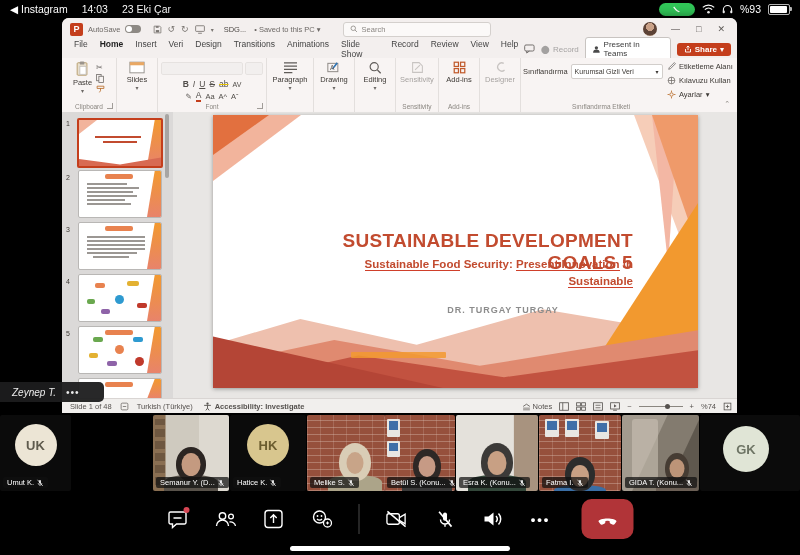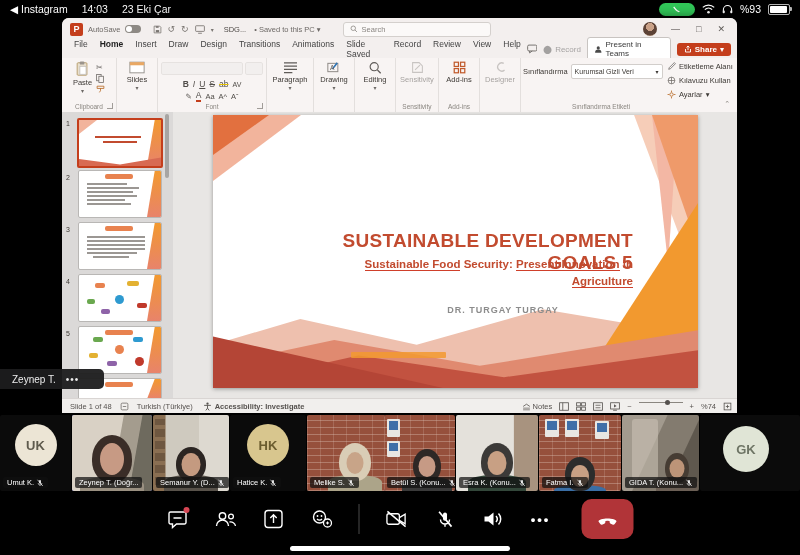--- a/index.html
+++ b/index.html
@@ -71,25 +71,25 @@
   .s-auth{position:absolute;left:160px;top:190px;width:260px;text-align:center;font-size:9px;font-weight:bold;color:#8c8c8c;letter-spacing:1px;}
   
   .m-band{position:absolute;right:0;top:0;width:14px;height:100%;background:linear-gradient(180deg,#f2992f,#e8836b);clip-path:polygon(100% 0,100% 100%,0 100%,55% 0);}
   .m-bot{position:absolute;left:0;bottom:0;width:100%;height:10px;background:#d86a52;clip-path:polygon(0 100%,0 30%,50% 85%,100% 15%,100% 100%);}
   .m-pill{position:absolute;left:26px;top:3px;width:28px;height:5px;background:#e8824f;border-radius:2px;}
   .m-line{position:absolute;height:1.5px;background:#9b9793;}
   .m-rline{position:absolute;height:2px;background:#c24b2f;}
   .dot{position:absolute;border-radius:50%;}
   
   #pstatus{left:0;top:380px;width:675px;height:15px;background:#f1efed;border-top:1px solid #d9d5d3;display:flex;align-items:center;font-size:7.5px;color:#55514e;}
-  #pstatus .ritems{margin-left:auto;display:flex;gap:7px;margin-right:5px;}
+  #pstatus .ritems{margin-left:auto;display:flex;align-items:center;gap:7px;margin-right:5px;}
   .ztrack{width:44px;height:1px;background:#8a8680;position:relative;}
   .ztrack i{position:absolute;left:60%;top:-2.5px;width:5px;height:5px;background:#55514e;border-radius:50%;}
   
-  #presenter{left:0;top:369px;width:104px;height:20px;background:rgba(28,28,30,.95);border-radius:0 5px 5px 0;color:#ececec;font-size:10px;display:flex;align-items:center;z-index:30;}
+  #presenter{left:0;top:382px;width:104px;height:20px;background:rgba(28,28,30,.95);border-radius:0 5px 5px 0;color:#ececec;font-size:10px;display:flex;align-items:center;z-index:30;font-style:italic;}
   
   #strip{left:0;top:415px;width:800px;height:76px;background:#000;}
   .tile{position:absolute;top:0;height:76px;background:#0b0b0b;border-radius:2px;overflow:hidden;}
   .tile.speaking{box-shadow:inset 0 0 0 2px #7a80e8;}
   .vbg{position:absolute;inset:0;}
   .pavatar{position:absolute;left:50%;top:30px;transform:translate(-50%,-50%);width:42px;height:42px;border-radius:50%;display:flex;align-items:center;justify-content:center;font-size:13px;font-weight:bold;}
   .plabel{position:absolute;left:3px;bottom:3px;max-width:92%;background:rgba(15,15,15,.72);border-radius:2px;padding:1px 4px;color:#fff;font-size:7.5px;white-space:nowrap;overflow:hidden;display:flex;align-items:center;gap:2px;z-index:5;}
   .sil{position:absolute;left:50%;bottom:0;transform:translateX(-50%);display:flex;flex-direction:column;align-items:center;}
   .hd{border-radius:50% 50% 46% 46%;position:relative;}
   .fc{position:absolute;left:50%;transform:translateX(-50%);border-radius:50%;}
@@ -189,25 +189,25 @@
         <span>□</span>
         <span>✕</span>
       </span>
     </div>
 
     <div id="tabrow" class="abs">
       <div class="tabs">
         <span class="tab">File</span>
         <span class="tab active">Home</span>
         <span class="tab">Insert</span>
-        <span class="tab">Draw</span>
+        <span class="tab">Veri</span>
         <span class="tab">Design</span>
         <span class="tab">Transitions</span>
         <span class="tab">Animations</span>
-        <span class="tab">Slide Saved</span>
+        <span class="tab">Slide Show</span>
         <span class="tab">Record</span>
         <span class="tab">Review</span>
         <span class="tab">View</span>
         <span class="tab">Help</span>
       </div>
       <div class="tabright">
         <svg width="11" height="10" viewBox="0 0 16 14">
             <rect x="1" y="1" width="14" height="9" rx="2" fill="none" stroke="#6d6966" stroke-width="1.4"></rect>
             <path d="M4 10l0 3 4-3" fill="none" stroke="#6d6966" stroke-width="1.4"></path>
           </svg>
@@ -468,21 +468,21 @@
       <div class="dec d-r1"></div>
       <div class="dec d-r3"></div>
       <div class="dec d-r2"></div>
       <div class="dec d-b1"></div>
       <div class="dec d-or"></div>
       <div class="dec d-b2"></div>
       <div class="dec d-b3"></div>
       <div class="dec d-b5"></div>
       <div class="dec d-wm"></div>
       <div class="s-title">SUSTAINABLE DEVELOPMENT GOALS 5</div>
-      <div class="s-sub"><span class="u">Sustainable Food</span><span> Security: </span><span class="u">Present Innovation</span><span> in</span><br><span class="u">Agriculture</span></div>
+      <div class="s-sub"><span class="u">Sustainable Food</span><span> Security: </span><span class="u">Present Innovation</span><span> in</span><br><span class="u">Sustainable</span></div>
       <div class="s-auth">DR. TURGAY TURGAY</div>
     </div>
 
     <div id="pstatus" class="abs">
       <span style="margin-left:8px;">Slide 1 of 48</span>
       <svg style="margin-left:8px;" width="9" height="9" viewBox="0 0 16 16">
           <rect x="2" y="2" width="12" height="12" rx="2" fill="none" stroke="#6d6966" stroke-width="1.4"></rect>
           <line x1="5" y1="8" x2="11" y2="8" stroke="#6d6966" stroke-width="1.4"></line>
         </svg>
       <span style="margin-left:8px;">Turkish (Türkiye)</span>
@@ -546,33 +546,20 @@
     <div class="tile" style="left:0;width:71px;">
       <div class="pavatar" style="background:#ece5d5;color:#5f5b4e;">UK</div>
       <div class="plabel">
           <span>Umut K.</span>
           <svg class="mic" width="8" height="8">
             <use href="#micoff"></use>
           </svg>
         </div>
     </div>
 
-    <div class="tile speaking" style="left:72px;width:80px;">
-      <div class="vbg" style="background:linear-gradient(100deg,#d9d1c5 0 55%,#a49c8e 56% 75%,#6e6a5e 76% 100%);">
-        <div class="sil" style="bottom:-4px;">
-          <div class="hd" style="width:40px;height:48px;background:#3a2d27;">
-            <div class="fc" style="top:8px;width:24px;height:32px;background:#c79a84;"></div>
-          </div>
-          <div class="bd" style="width:64px;height:18px;background:#9a9081;"></div>
-        </div>
-      </div>
-      <div class="plabel">
-          <span>Zeynep T. (Doğr...</span>
-        </div>
-    </div>
 
     <div class="tile" style="left:153px;width:76px;">
       <div class="vbg" style="background:linear-gradient(90deg,#8a6f52 0 16%,#cfcabf 17% 60%,#ddd9d0 61% 100%);">
         <div style="position:absolute;left:2px;top:4px;width:10px;height:66px;background:repeating-linear-gradient(0deg,#6e5740 0 8px,#8a6f52 8px 12px);"></div>
         <div class="sil">
           <div class="hd" style="width:30px;height:34px;background:#2b2522;">
             <div class="fc" style="top:6px;width:19px;height:23px;background:#c49a80;"></div>
           </div>
           <div class="bd" style="width:54px;height:16px;background:#58524a;"></div>
         </div>

